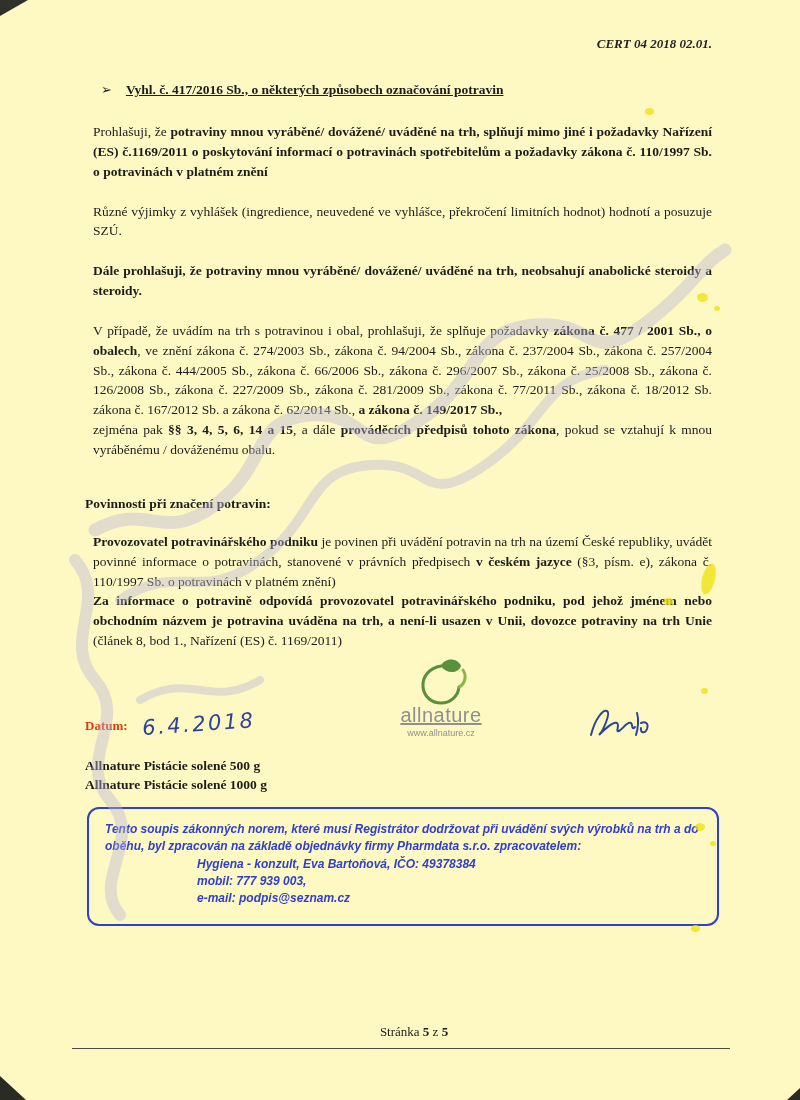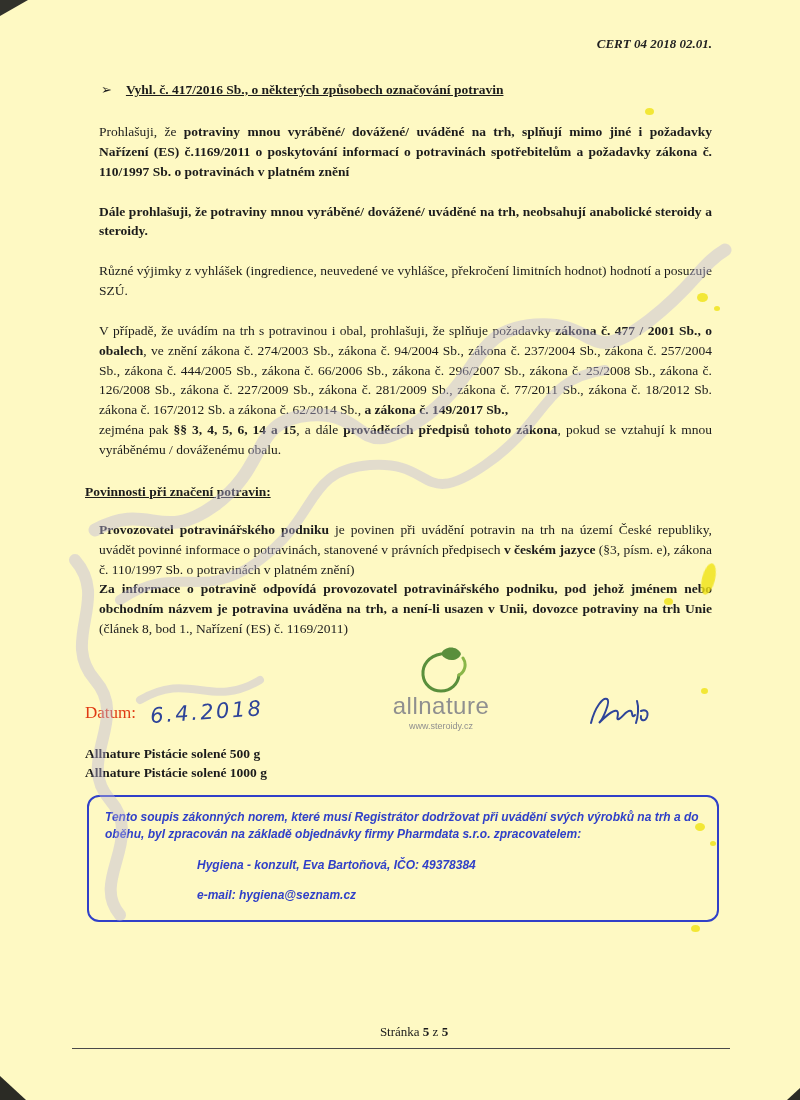--- a/index.html
+++ b/index.html
@@ -13,63 +13,63 @@
     background:#fef9c3;overflow:hidden;color:#1c1c1c;
   }
   .content{position:absolute;left:85px;top:36px;width:627px;z-index:1;}
   .cert{
     text-align:right;font-style:italic;font-weight:bold;
     font-size:13px;color:#222;
   }
   .bullet-line{margin-top:30px;padding-left:16px;display:flex;gap:14px;font-size:13.5px;align-items:baseline;}
   .arrow{font-size:13px;}
   .bullet-text{font-weight:bold;text-decoration:underline;}
-  .para{font-size:13.5px;line-height:1.47;text-align:justify;margin:20px 0 0 14px;}
+  .para{font-size:13.5px;line-height:1.47;text-align:justify;margin:20px 0 0 8px;}
   .para.first{margin-top:24px;}
   .section-heading{
-    margin-top:24px;font-size:13.5px;font-weight:bold;text-decoration:underline;
+    margin-top:36px;font-size:13.5px;font-weight:bold;
   }
   .stamp-section{position:relative;height:78px;margin-top:26px;}
   .razitko{color:var(--red);font-weight:bold;font-size:13.5px;}
   .datum-row{position:absolute;left:0;top:34px;white-space:nowrap;}
-  .datum-label{color:var(--red);font-weight:normal;font-size:17px;}
+  .datum-label{color:var(--red);font-weight:bold;font-size:13px;}
   .datum-value{
     display:inline-block;color:var(--blue-ink);
     font-family:"DejaVu Sans", sans-serif;font-style:italic;
     font-size:21px;letter-spacing:2.5px;
     transform:rotate(-4deg) translateY(1px);margin-left:10px;
   }
   .logo{position:absolute;left:298px;top:-18px;width:116px;text-align:center;}
   .logo svg{display:block;margin:0 auto;}
   .logo-ring{stroke:var(--logo-green);}
   .logo-leaf{fill:var(--logo-green);}
   .logo-leaf2{stroke:#8ab648;}
   .logo-text{
     color:#8f8f8f;font-family:"Liberation Sans",sans-serif;
-    font-size:24px;letter-spacing:0.5px;margin-top:-3px;
+    font-size:20px;letter-spacing:0.5px;margin-top:-3px;text-decoration:underline;
   }
   .logo-url{color:#8f8f8f;font-family:"Liberation Sans",sans-serif;font-size:9px;margin-top:1px;}
   .company{
     position:absolute;left:420px;top:-12px;
     font-family:"Liberation Sans",sans-serif;font-size:9.5px;line-height:1.18;color:#2a2a2a;
   }
   .company-name{font-size:13px;font-weight:bold;margin-bottom:3px;}
   .signature{position:absolute;left:500px;top:24px;}
   .signature path{stroke:var(--blue-ink);}
   .products-heading{color:var(--red);font-weight:bold;font-size:13.5px;margin-top:2px;}
   .product{font-weight:bold;font-size:13.5px;margin-top:3px;}
   .blue-box{
     margin-top:14px;margin-left:2px;width:596px;
     border:2px solid var(--box-blue);border-radius:12px;
     padding:12px 16px 16px 16px;
     color:var(--box-blue);
     font-family:"Liberation Sans",sans-serif;
     font-size:12px;font-weight:bold;font-style:italic;line-height:1.45;
   }
-  .box-line{margin-top:13px;margin-left:92px;}
+  .box-line{margin-left:92px;}
   .footer{
     position:absolute;left:14px;top:1024px;width:800px;z-index:1;
     text-align:center;font-size:13px;color:#1c1c1c;
   }
   .footer-line{position:absolute;left:72px;right:70px;top:1048px;border-top:1.5px solid #4a4a4a;z-index:1;}
   .watermark{position:absolute;left:0;top:0;z-index:5;pointer-events:none;}
   .watermark path{stroke:var(--watermark);}
   .stain{position:absolute;background:#f0e313;border-radius:50%;opacity:0.8;z-index:6;filter:blur(0.6px);}
   .st1{left:645px;top:108px;width:9px;height:7px;}
   .st2{left:697px;top:293px;width:11px;height:9px;}
@@ -93,58 +93,59 @@
   <div class="content">
 
     <div class="cert">CERT  04 2018 02.01.</div>
 
     <div class="bullet-line">
       <span class="arrow">➢</span>
       <span class="bullet-text">Vyhl. č. 417/2016 Sb., o některých způsobech označování potravin</span>
     </div>
 
     <p class="para first"><span>Prohlašuji, že </span><span style="font-weight: bold;">potraviny mnou vyráběné/ dovážené/ uváděné na trh, splňují mimo jiné i požadavky Nařízení (ES) č.1169/2011 o poskytování informací o potravinách spotřebitelům a požadavky zákona č. 110/1997 Sb. o potravinách v platném znění</span></p>
+    <p class="para"><span>Různé výjimky z vyhlášek (ingredience, neuvedené ve vyhlášce, překročení limitních hodnot) hodnotí a posuzuje SZÚ.</span></p>
     <p class="para"><span style="font-weight: bold;">Dále prohlašuji, že potraviny mnou vyráběné/ dovážené/ uváděné na trh, neobsahují anabolické steroidy a steroidy.</span></p>
-    <p class="para"><span>Různé výjimky z vyhlášek (ingredience, neuvedené ve vyhlášce, překročení limitních hodnot) hodnotí a posuzuje SZÚ.</span></p>
     <p class="para"><span>V případě, že uvádím na trh s potravinou i obal, prohlašuji, že splňuje požadavky </span><span style="font-weight: bold;">zákona č. 477 / 2001 Sb., o obalech</span><span>, ve znění zákona č. 274/2003 Sb., zákona č. 94/2004 Sb., zákona č. 237/2004 Sb., zákona č. 257/2004 Sb., zákona č. 444/2005 Sb., zákona č. 66/2006 Sb., zákona č. 296/2007 Sb., zákona č. 25/2008 Sb., zákona č. 126/2008 Sb., zákona č. 227/2009 Sb., zákona č. 281/2009 Sb., zákona č. 77/2011 Sb., zákona č. 18/2012 Sb. zákona č. 167/2012 Sb. a zákona č. 62/2014 Sb., </span><span style="font-weight: bold;">a zákona č. 149/2017 Sb.,</span><br><span>zejména pak </span><span style="font-weight: bold;">§§ 3, 4, 5, 6, 14 a 15</span><span>, a dále </span><span style="font-weight: bold;">prováděcích předpisů tohoto zákona</span><span>, pokud se vztahují k mnou vyráběnému / dováženému obalu.</span></p>
 
     <div class="section-heading">Povinnosti při značení potravin:</div>
 
     <p class="para"><span style="font-weight: bold;">Provozovatel potravinářského podniku</span><span> je povinen při uvádění potravin na trh na území České republiky, uvádět povinné informace o potravinách, stanovené v právních předpisech </span><span style="font-weight: bold;">v českém jazyce</span><span> (§3, písm. e), zákona č. 110/1997 Sb. o potravinách v platném znění)</span><br><span style="font-weight: bold;">Za informace o potravině odpovídá provozovatel potravinářského podniku, pod jehož jménem nebo obchodním názvem je potravina uváděna na trh, a není-li usazen v Unii, dovozce potraviny na trh Unie</span><span> (článek 8, bod 1., Nařízení (ES) č. 1169/2011)</span></p>
 
     <div class="stamp-section">
 
       <div class="datum-row">
         <span class="datum-label">Datum:</span>
         <span class="datum-value">6.4.2018</span>
       </div>
 
       <div class="logo">
         <svg width="52" height="48" viewBox="0 0 52 48">
           <path class="logo-ring" d="M26 7 C14 9 7 18 8 28 C9 38 17 44 26 44 C36 44 43 37 44 28" fill="none" stroke-width="3" stroke-linecap="round"></path>
           <path class="logo-leaf" d="M26 7 C29 -1 42 -2 46 7 C43 15 31 15 26 7 Z"></path>
           <path class="logo-leaf2" d="M44 28 C50 25 52 17 48 11" fill="none" stroke-width="3" stroke-linecap="round"></path>
         </svg>
         <div class="logo-text">allnature</div>
-        <div class="logo-url">www.steroidy.cz</div>
+        <div class="logo-url">www.allnature.cz</div>
       </div>
 
 
       <svg class="signature" width="72" height="46" viewBox="0 0 72 46">
         <path d="M6 34 C10 18 18 8 22 10 C26 12 18 30 14 34 C20 28 28 20 32 22 C35 24 30 32 34 30 C38 28 42 20 46 22 C48 23 46 30 50 26 M52 12 C54 18 53 28 51 34 M56 22 C60 20 64 22 62 28 C60 33 55 32 56 27" fill="none" stroke-width="2" stroke-linecap="round"></path>
       </svg>
     </div>
 
     <div class="product">Allnature Pistácie solené 500 g</div>
     <div class="product">Allnature Pistácie solené 1000 g</div>
 
     <div class="blue-box">
       <div class="box-intro">Tento soupis zákonných norem, které musí Registrátor dodržovat při uvádění svých výrobků na trh a do oběhu, byl zpracován na základě objednávky firmy Pharmdata s.r.o. zpracovatelem:</div>
       <div class="box-line">Hygiena - konzult, Eva Bartoňová, IČO:  49378384</div>
-      <div class="box-line">e-mail: hygiena@seznam.cz</div>
+      <div class="box-line">mobil: 777 939 003,</div>
+      <div class="box-line">e-mail: podpis@seznam.cz</div>
     </div>
 
   </div>
 
   <svg class="watermark" width="800" height="1100" viewBox="0 0 800 1100">
     <g fill="none" stroke-linecap="round" opacity="0.42">
       <path stroke-width="13" d="M95 530 C150 500 160 545 215 505 C270 465 250 420 310 415 C370 410 355 465 420 420 C485 375 470 330 535 325 C600 320 585 370 650 320 C695 285 700 265 725 250"></path>
       <path stroke-width="10" d="M120 600 C180 560 200 605 260 560 C320 515 305 470 370 465 C435 460 420 510 485 465 C550 420 540 380 605 370"></path>
       <path stroke-width="12" d="M75 560 C110 600 60 640 95 680 C130 720 75 760 110 800 C145 840 90 880 120 915"></path>
       <path stroke-width="8" d="M140 700 C190 670 210 710 260 680"></path>

